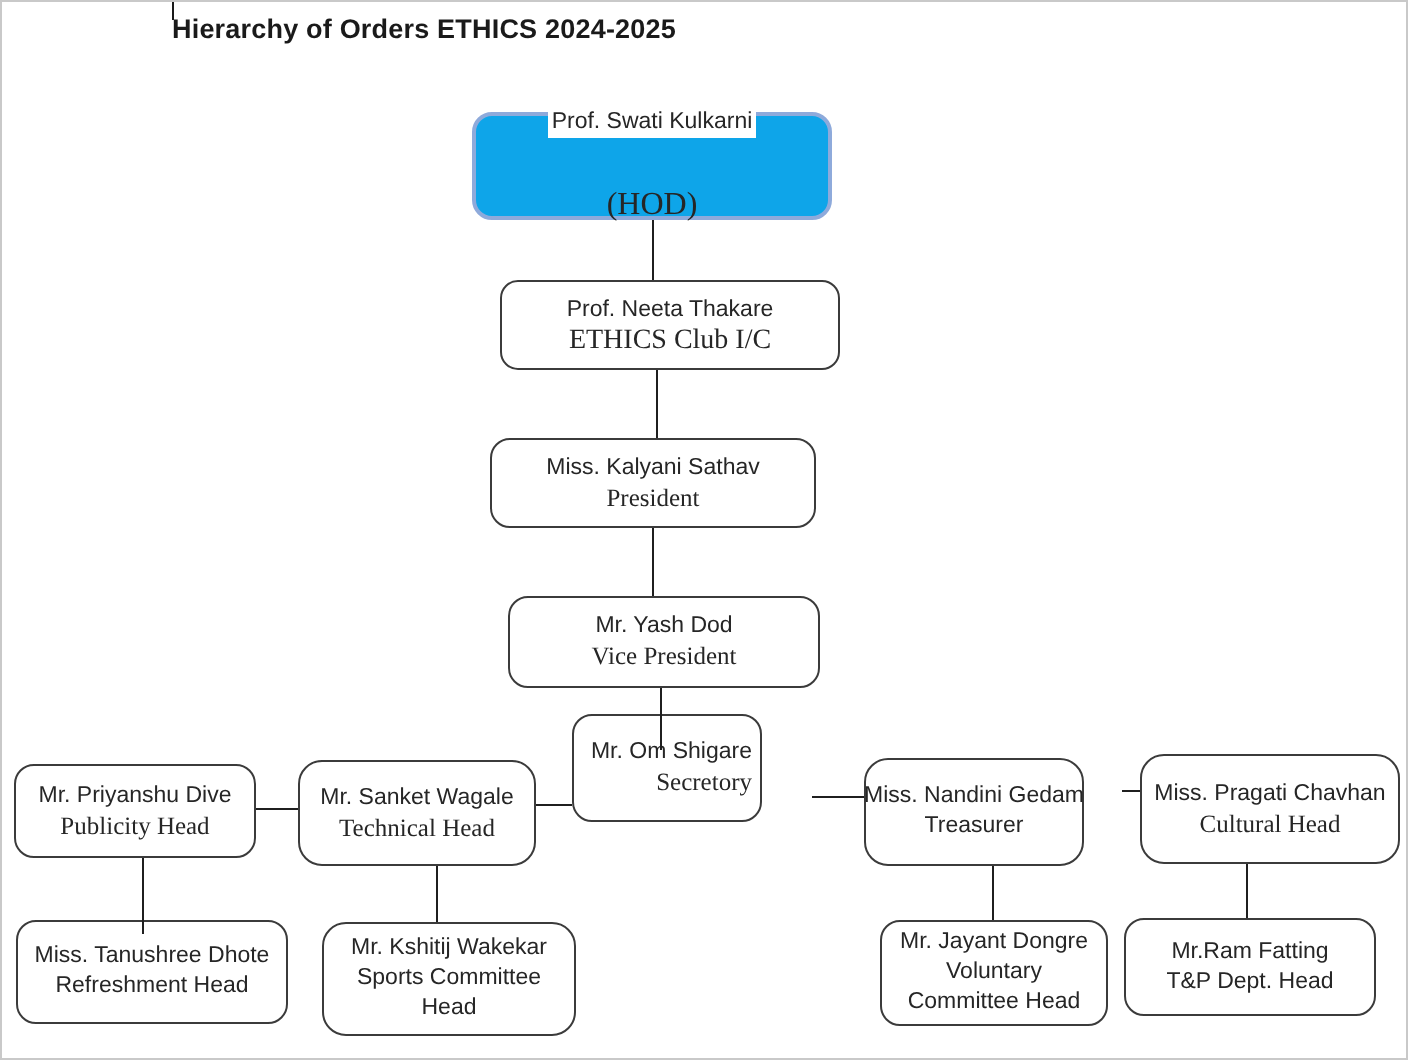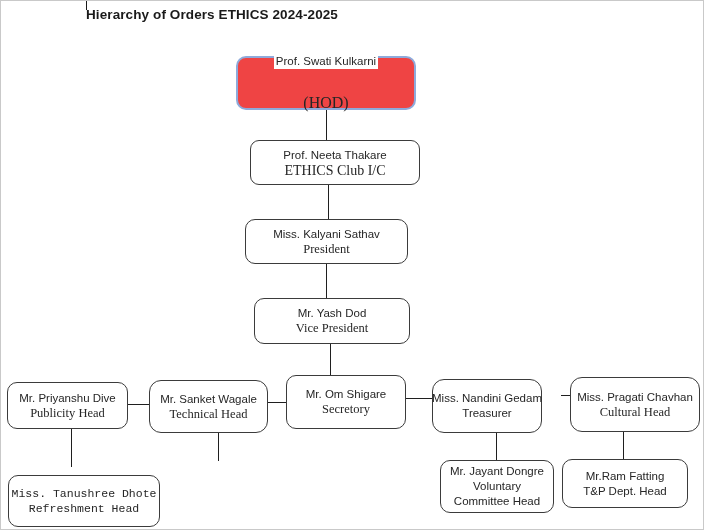--- a/index.html
+++ b/index.html
@@ -12,21 +12,21 @@
     position:absolute;left:85px;top:6px;
     font-size:13.5px;font-weight:bold;color:#1a1a1a;
     letter-spacing:.1px;
   }
   .cursor-tick{position:absolute;left:85px;top:0;width:1px;height:9px;background:#1a1a1a;}
   .node{
     position:absolute;background:#ffffff;border:1.4px solid #3b3b3b;border-radius:10px;
     display:flex;flex-direction:column;align-items:center;justify-content:center;
     text-align:center;box-sizing:border-box;padding:2px 4px;
   }
-  .node.hod{background:#ef4444;border:2px solid #8eaadb;border-radius:10px;gap:24px;}
+  .node.hod{background:#0ea5e9;border:2px solid #8eaadb;border-radius:10px;gap:24px;}
   .name{font-size:11.5px;line-height:15px;color:#262626;white-space:nowrap;}
   .name.hl{background:#ffffff;padding:0 2px;}
   .role{font-size:11.5px;line-height:15px;color:#262626;white-space:pre-line;}
   .role.serif{font-family:"Liberation Serif",serif;font-size:12.5px;}
   .role.hod-role{font-family:"Liberation Serif",serif;font-size:16px;line-height:19px;}
   .role.ic-role{font-family:"Liberation Serif",serif;font-size:14px;}
   .line{position:absolute;background:#1f1f1f;}
   .line.v{width:1px;}
   .line.h{height:1px;}
 </style>
@@ -51,21 +51,21 @@
   <div class="node" style="left:249px;top:139px;width:170px;height:45px;border-radius:9px;">
     <div class="name">Prof. Neeta Thakare</div>
     <div class="role ic-role">ETHICS Club I/C</div>
   </div>
 
   <div class="node" style="left:253px;top:297px;width:156px;height:46px;">
     <div class="name">Mr. Yash Dod</div>
     <div class="role serif">Vice President</div>
   </div>
 
-  <div class="node" style="left:285px;top:374px;width:120px;height:54px;">
+  <div class="node" style="left:285px;top:356px;width:95px;height:54px;align-items:flex-end;">
     <div class="name">Mr. Om Shigare</div>
     <div class="role serif">Secretory</div>
   </div>
 
   <div class="node" style="left:6px;top:381px;width:121px;height:47px;">
     <div class="name">Mr. Priyanshu Dive</div>
     <div class="role serif">Publicity Head</div>
   </div>
 
   <div class="node" style="left:148px;top:379px;width:119px;height:53px;border-radius:12px;">
@@ -76,25 +76,30 @@
   <div class="node" style="left:431px;top:378px;width:110px;height:54px;border-radius:12px;">
     <div class="name">Miss. Nandini Gedam</div>
     <div class="role">Treasurer</div>
   </div>
 
   <div class="node" style="left:569px;top:376px;width:130px;height:55px;border-radius:12px;">
     <div class="name">Miss. Pragati Chavhan</div>
     <div class="role serif">Cultural Head</div>
   </div>
 
-  <div class="node" style="left:7px;top:474px;width:152px;height:52px;font-family:Liberation Mono, monospace;">
+  <div class="node" style="left:7px;top:459px;width:136px;height:52px;">
     <div class="name">Miss. Tanushree Dhote</div>
     <div class="role">Refreshment Head</div>
   </div>
 
+  <div class="node" style="left:160px;top:460px;width:127px;height:57px;border-radius:12px;">
+    <div class="name">Mr. Kshitij Wakekar</div>
+    <div class="role">Sports Committee
+Head</div>
+  </div>
 
   <div class="node" style="left:561px;top:458px;width:126px;height:49px;">
     <div class="name">Mr.Ram Fatting</div>
     <div class="role">T&amp;P Dept. Head</div>
   </div>
 
   <div class="node" style="left:439px;top:459px;width:114px;height:53px;">
     <div class="name">Mr. Jayant Dongre</div>
     <div class="role">Voluntary
 Committee Head</div>

